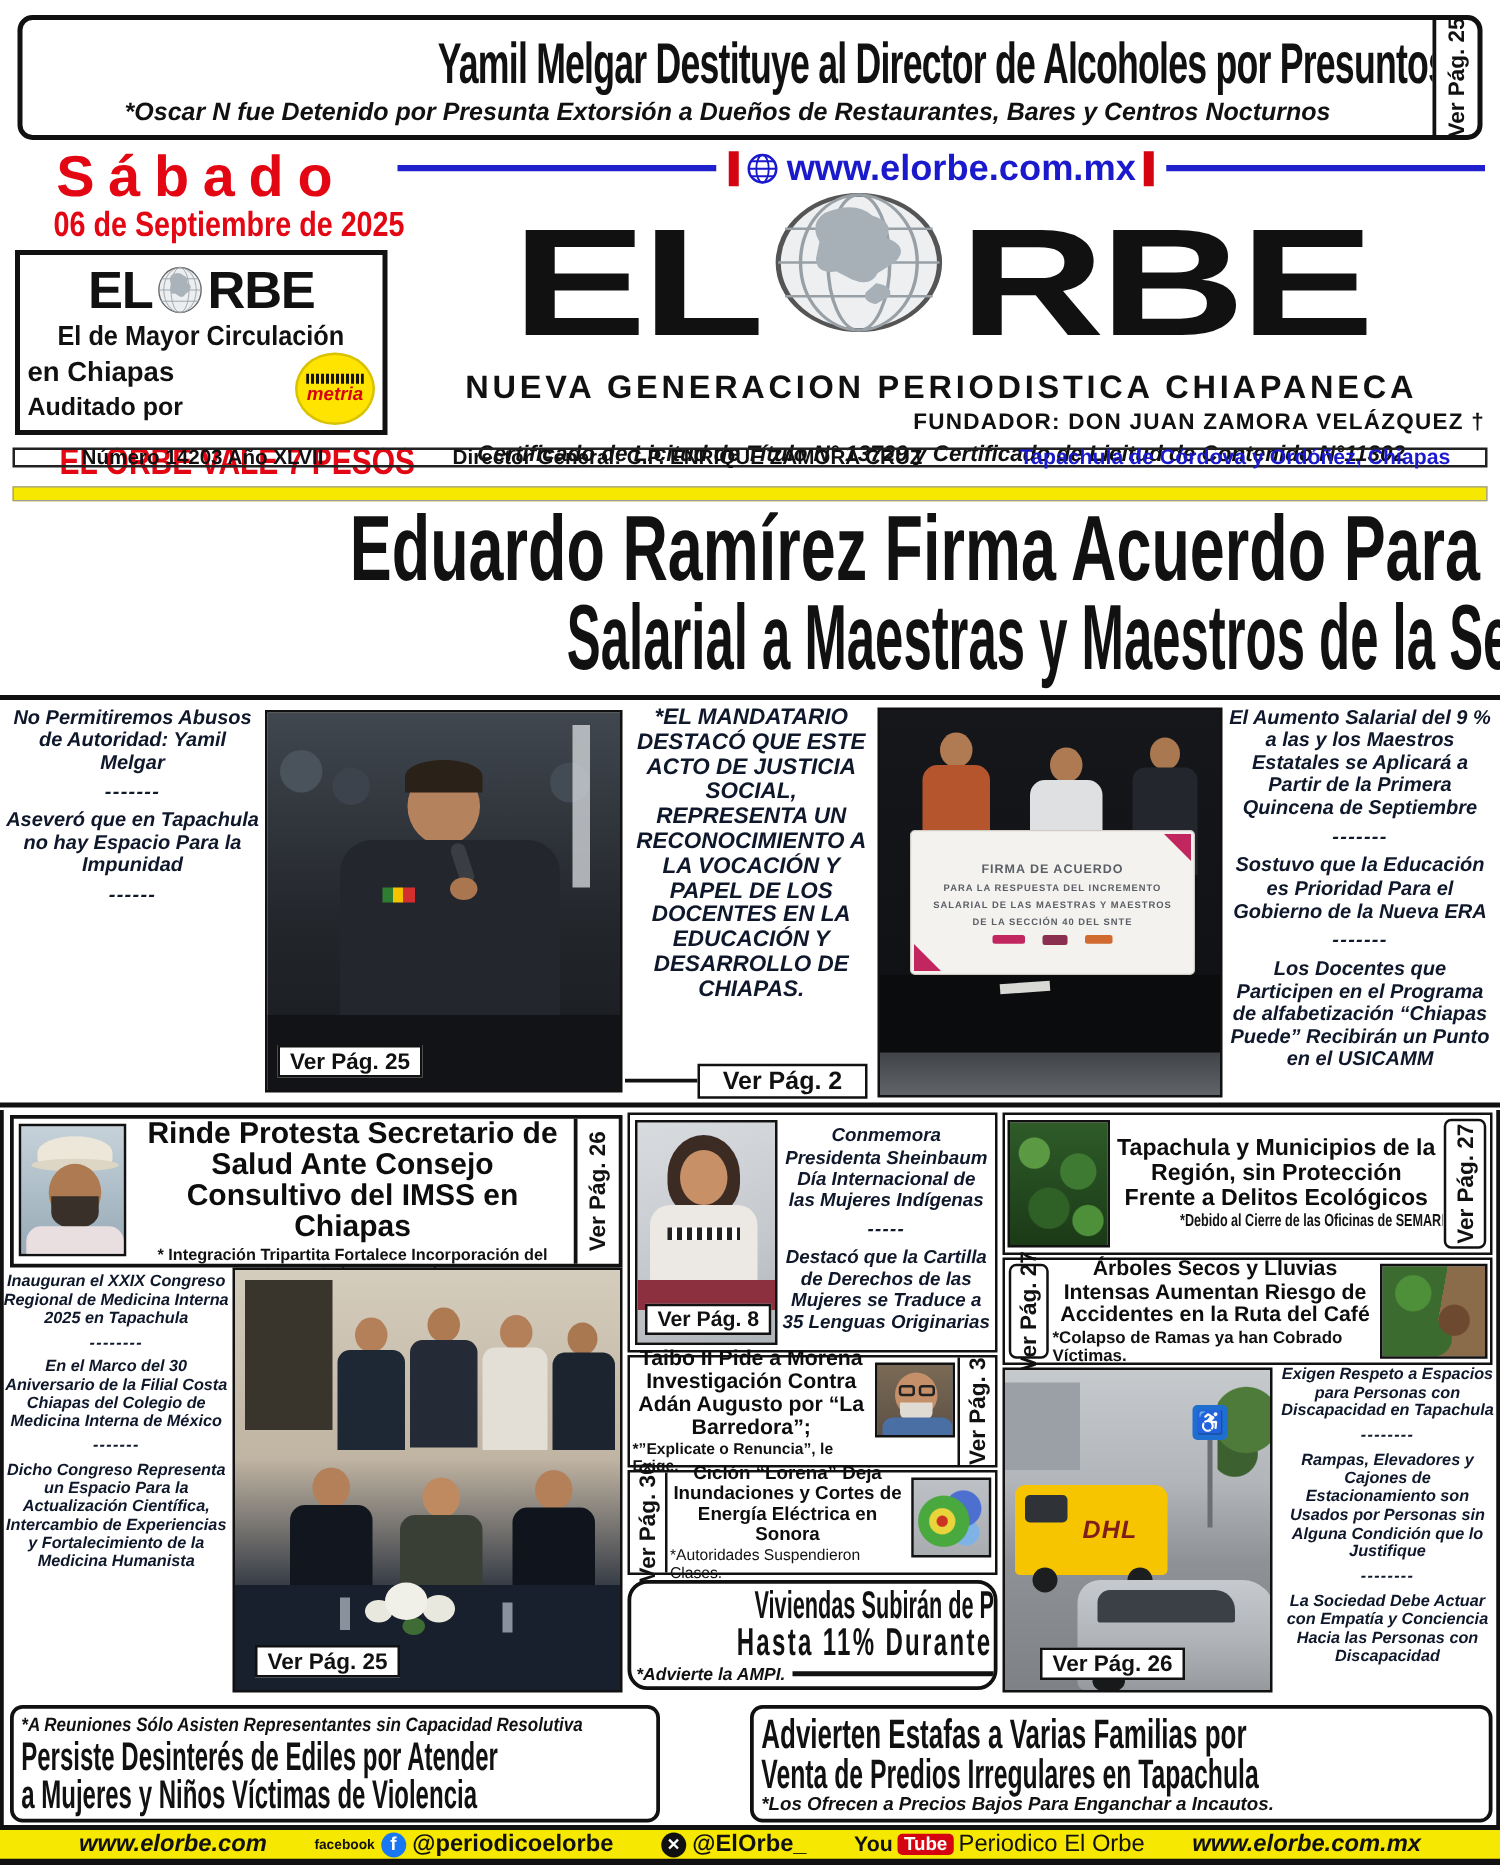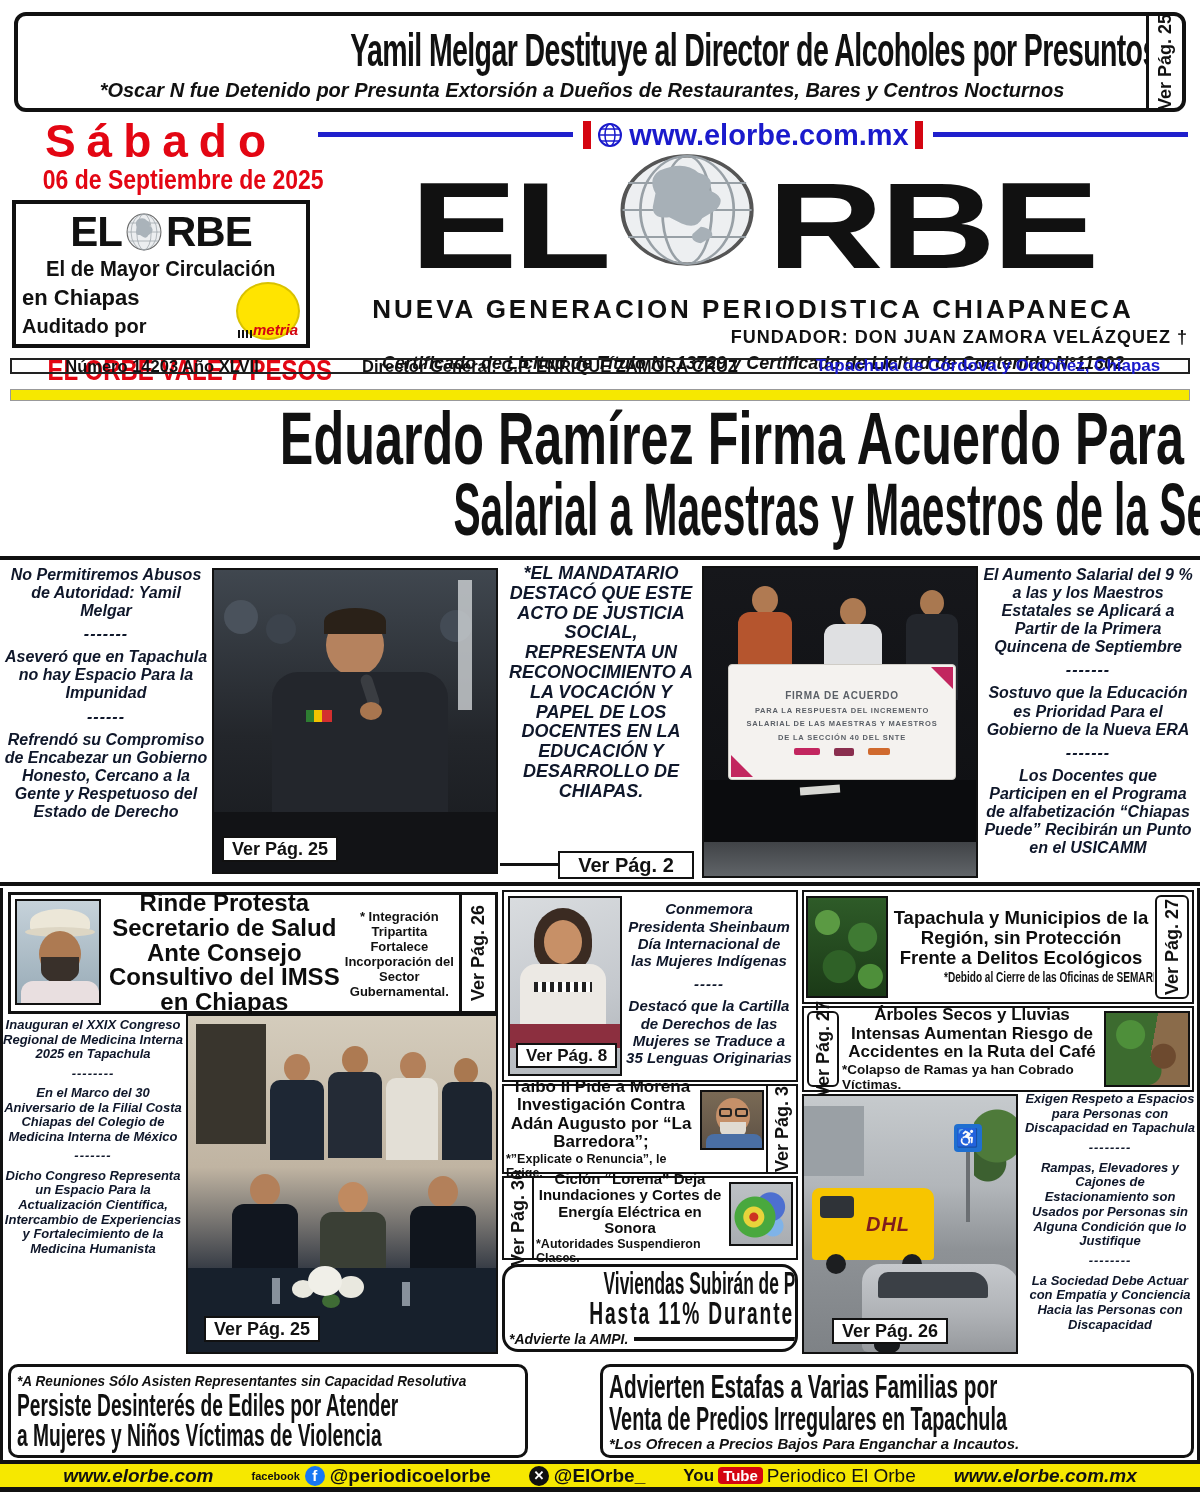--- a/index.html
+++ b/index.html
@@ -65,21 +65,21 @@
         <span style="font-size:42px;font-weight:900;letter-spacing:-1px">RBE</span>
       </div>
       <div style="text-align:center">
         <span class="cond" style="font-size:22px;font-weight:700;transform:scaleX(.92)">El de Mayor Circulación</span>
       </div>
       <div style="display:flex;justify-content:space-between;align-items:center">
         <div>
           <div style="font-size:22px;font-weight:700">en Chiapas</div>
           <div style="font-size:20px;font-weight:700;margin-top:4px">Auditado por</div>
         </div>
-        <div style="width:64px;height:58px;border-radius:50%;background:#ffe400;border:2px solid #d9c200;display:flex;flex-direction:row;align-items:flex-end;justify-content:center">
+        <div style="width:64px;height:58px;border-radius:50%;background:#ffe400;border:2px solid #d9c200;display:flex;flex-direction:column;align-items:center;justify-content:center">
           <div style="width:46px;height:8px;background:repeating-linear-gradient(90deg,#111 0 2px,transparent 2px 4px)"></div>
           <div class="ital" style="font-size:15px;font-weight:700;color:#d40511">metria</div>
         </div>
       </div>
     </div>
     <div style="text-align:center;margin-top:5px">
       <span class="cond red" style="font-size:30px;font-weight:900;transform:scaleX(.8)">EL ORBE VALE 7 PESOS</span>
     </div>
   </div>
 
@@ -138,21 +138,20 @@
     </div>
   </div>
 
   <div class="abs" style="left:0;top:556px;width:1200px;height:330px;border-top:4px solid #111;border-bottom:4px solid #111">
 
     <div class="abs coltext" style="left:4px;top:6px;width:204px;font-size:16px;line-height:1.13">
       <p>No Permitiremos Abusos de Autoridad: Yamil Melgar</p>
       <p class="sep-line">-------</p>
       <p>Aseveró que en Tapachula no hay Espacio Para la Impunidad</p>
       <p class="sep-line">------</p>
-      <p>Refrendó su Compromiso de Encabezar un Gobierno Honesto, Cercano a la Gente y Respetuoso del Estado de Derecho</p>
     </div>
 
     <div class="photo" style="position:absolute;left:212px;top:8px;width:286px;height:306px;background:linear-gradient(180deg,#40474f 0%,#23262b 55%,#17191d 100%)">
       <div class="abs" style="left:10px;top:30px;width:34px;height:34px;border-radius:50%;background:#4a525c"></div>
       <div class="abs" style="left:52px;top:44px;width:30px;height:30px;border-radius:50%;background:#3c434c"></div>
       <div class="abs" style="left:226px;top:40px;width:32px;height:32px;border-radius:50%;background:#434b55"></div>
       <div class="abs" style="left:244px;top:10px;width:14px;height:130px;background:#cfd3d6;opacity:.8"></div>
       <div class="abs" style="left:112px;top:44px;width:58px;height:62px;border-radius:50%;background:#b5825e"></div>
       <div class="abs" style="left:110px;top:38px;width:62px;height:26px;border-radius:50% 50% 0 0;background:#2a2118"></div>
       <div class="abs" style="left:58px;top:102px;width:176px;height:160px;border-radius:26px 26px 0 0;background:#23262c"></div>
@@ -208,21 +207,21 @@
   <div class="abs" style="left:1197px;top:888px;width:3px;height:572px;background:#111"></div>
 
   <div class="abs box" style="left:8px;top:892px;width:490px;height:122px">
     <div class="photo" style="flex:0 0 86px;height:106px;margin:4px;background:linear-gradient(180deg,#c6d2da,#97aab6)">
       <div class="abs" style="left:13px;top:8px;width:60px;height:26px;border-radius:50% 50% 30% 30%;background:#ece7d8"></div>
       <div class="abs" style="left:8px;top:26px;width:70px;height:10px;border-radius:50%;background:#ddd6c4"></div>
       <div class="abs" style="left:22px;top:30px;width:42px;height:46px;border-radius:50%;background:#ad7a52"></div>
       <div class="abs" style="left:24px;top:56px;width:38px;height:26px;border-radius:0 0 50% 50%;background:#39302a"></div>
       <div class="abs" style="left:4px;top:80px;width:78px;height:26px;border-radius:12px 12px 0 0;background:#e9dfe0"></div>
     </div>
-    <div style="flex:1;display:flex;flex-direction:row;align-items:center;justify-content:flex-end;padding:0 2px">
+    <div style="flex:1;display:flex;flex-direction:column;align-items:center;justify-content:flex-start;padding:0 2px">
       <div class="headline-b" style="font-size:24px;line-height:1.04;text-align:center">Rinde Protesta Secretario de Salud Ante Consejo Consultivo del IMSS en Chiapas</div>
       <div style="font-size:13px;font-weight:700;text-align:center;margin-top:1px">* Integración Tripartita Fortalece Incorporación del Sector Gubernamental.</div>
     </div>
     <div class="vstrip">
       <span class="vtext">Ver Pág. 26</span>
     </div>
   </div>
 
   <div class="abs coltext" style="left:2px;top:1018px;width:182px;font-size:13px;line-height:1.12">
     <p>Inauguran el XXIX Congreso Regional de Medicina Interna 2025 en Tapachula</p>
@@ -287,21 +286,21 @@
       <span class="vtext">Ver Pág. 3</span>
     </div>
   </div>
 
   <div class="abs box" style="left:502px;top:1176px;width:296px;height:84px;border-width:2.5px">
     <div class="vstrip-l" style="flex:0 0 30px;border-right-width:2.5px">
       <span class="vtext">Ver Pág. 30</span>
     </div>
     <div style="flex:1;display:flex;flex-direction:column;align-items:center;justify-content:center;padding:1px 2px">
       <div class="headline-b" style="font-size:15px;line-height:1.08;text-align:center">Ciclón “Lorena” Deja Inundaciones y Cortes de Energía Eléctrica en Sonora</div>
-      <div style="font-size:12.5px;font-weight:700;margin-top:1px">*Autoridades Suspendieron Clases.</div>
+      <div style="font-size:12.5px;font-weight:400;margin-top:1px">*Autoridades Suspendieron Clases.</div>
     </div>
     <div class="photo" style="flex:0 0 64px;height:64px;margin:4px 3px;background:
          radial-gradient(circle at 38% 55%, #cc3322 0 4px, transparent 5px),
          radial-gradient(circle at 38% 55%, #e8d43b 0 10px, transparent 11px),
          radial-gradient(circle at 40% 55%, #49a83e 0 20px, transparent 21px),
          radial-gradient(circle at 66% 38%, #4d6fd0 0 14px, transparent 15px),
          radial-gradient(circle at 70% 70%, #7fb3e8 0 10px, transparent 11px),
          linear-gradient(#bdc1c5,#a9adb2)"></div>
   </div>
 

